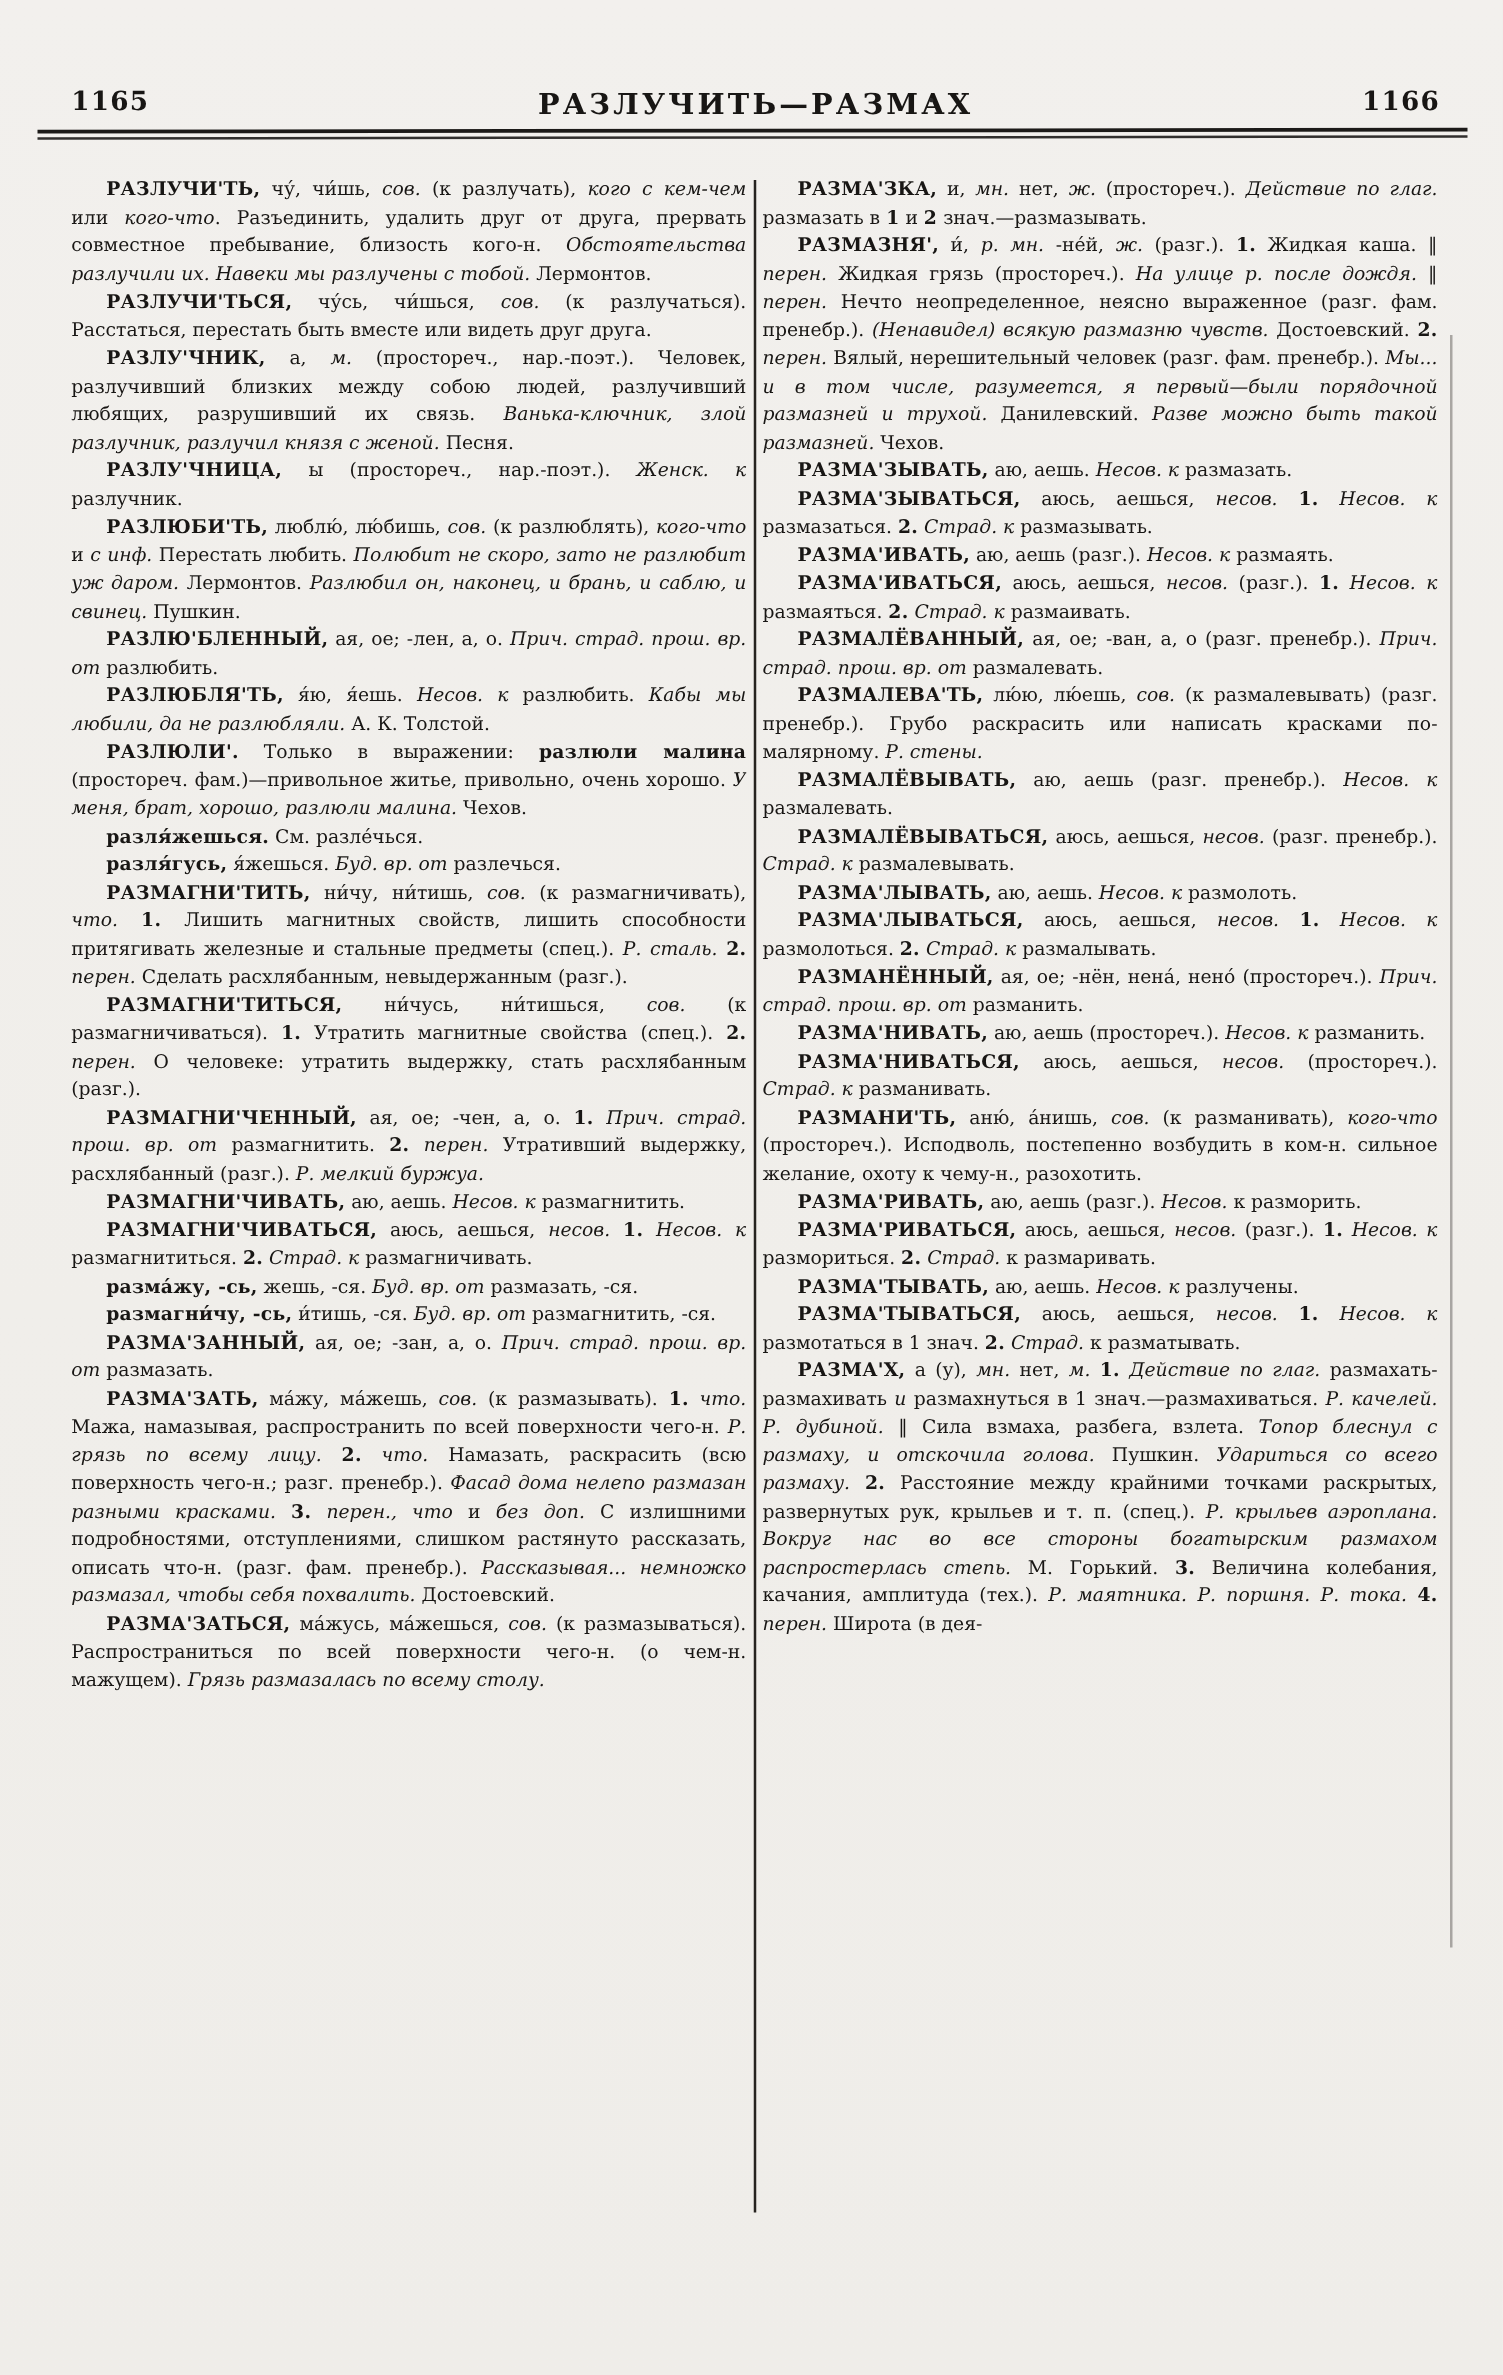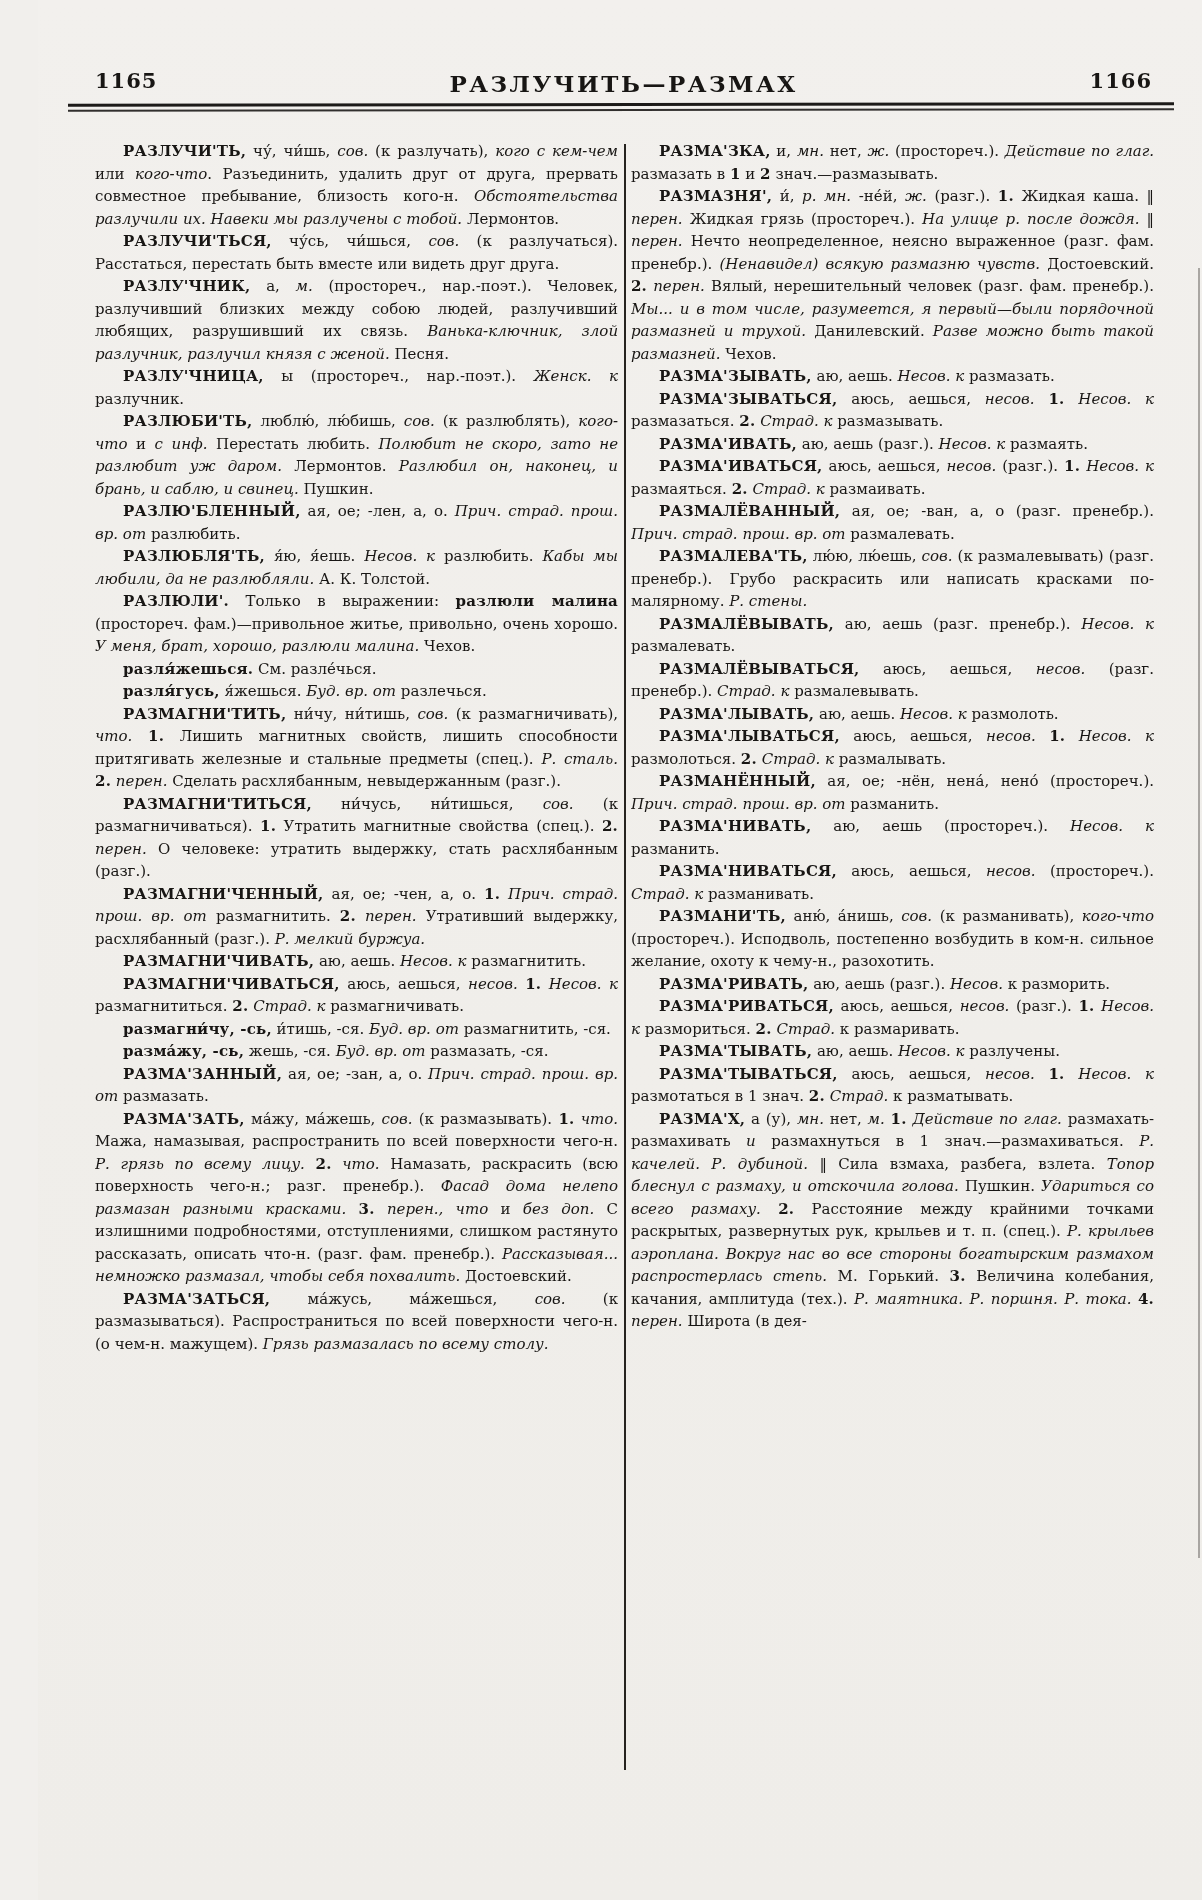--- a/index.html
+++ b/index.html
@@ -4,21 +4,21 @@
 <style>
   html,body{margin:0;padding:0;}
   body{
     width:1202px;height:1900px;
     background:#f1efec;
     font-family:"DejaVu Serif","Liberation Serif",serif;
     color:#181614;
     overflow:hidden;
     position:relative;
   }
-  .page{position:absolute;inset:0;background:linear-gradient(180deg,#f2f0ed 0%,#f0eeea 55%,#efede9 100%);margin-left:38px;}
+  .page{position:absolute;inset:0;background:linear-gradient(180deg,#f2f0ed 0%,#f0eeea 55%,#efede9 100%);}
   
   .hdr{position:absolute;top:68px;left:57px;right:50px;height:30px;}
   .pgnum{font-weight:bold;font-size:21px;letter-spacing:1px;}
   .pgnum.left{position:absolute;left:0;top:0;}
   .pgnum.right{position:absolute;right:0;top:0;}
   .running-head{
     position:absolute;left:0;right:0;text-align:center;top:2px;
     font-weight:bold;font-size:23px;letter-spacing:2.5px;
   }
   .speck{position:absolute;left:742px;top:70px;font-weight:bold;font-size:18px;color:#2a2a2a;}
@@ -68,22 +68,22 @@
         <p class="entry"><b>РАЗЛЮ'БЛЕННЫЙ,</b><span> ая, ое; -лен, а, о. </span><i>Прич. страд. прош. вр. от</i><span> разлюбить.</span></p>
         <p class="entry"><b>РАЗЛЮБЛЯ'ТЬ,</b><span> я́ю, я́ешь. </span><i>Несов. к</i><span> разлюбить. </span><i>Кабы мы любили, да не разлюбляли.</i><span> А. К. Толстой.</span></p>
         <p class="entry"><b>РАЗЛЮЛИ'.</b><span> Только в выражении: </span><b>разлюли малина</b><span> (простореч. фам.)—привольное житье, привольно, очень хорошо. </span><i>У меня, брат, хорошо, разлюли малина.</i><span> Чехов.</span></p>
         <p class="entry"><b>разля́жешься.</b><span> См. разле́чься.</span></p>
         <p class="entry"><b>разля́гусь,</b><span> я́жешься. </span><i>Буд. вр. от</i><span> разлечься.</span></p>
         <p class="entry"><b>РАЗМАГНИ'ТИТЬ,</b><span> ни́чу, ни́тишь, </span><i>сов.</i><span> (к размагничивать), </span><i>что.</i><span> </span><b>1.</b><span> Лишить магнитных свойств, лишить способности притягивать железные и стальные предметы (спец.). </span><i>Р. сталь.</i><span> </span><b>2.</b><span> </span><i>перен.</i><span> Сделать расхлябанным, невыдержанным (разг.).</span></p>
         <p class="entry"><b>РАЗМАГНИ'ТИТЬСЯ,</b><span> ни́чусь, ни́тишься, </span><i>сов.</i><span> (к размагничиваться). </span><b>1.</b><span> Утратить магнитные свойства (спец.). </span><b>2.</b><span> </span><i>перен.</i><span> О человеке: утратить выдержку, стать расхлябанным (разг.).</span></p>
         <p class="entry"><b>РАЗМАГНИ'ЧЕННЫЙ,</b><span> ая, ое; -чен, а, о. </span><b>1.</b><span> </span><i>Прич. страд. прош. вр. от</i><span> размагнитить. </span><b>2.</b><span> </span><i>перен.</i><span> Утративший выдержку, расхлябанный (разг.). </span><i>Р. мелкий буржуа.</i></p>
         <p class="entry"><b>РАЗМАГНИ'ЧИВАТЬ,</b><span> аю, аешь. </span><i>Несов. к</i><span> размагнитить.</span></p>
         <p class="entry"><b>РАЗМАГНИ'ЧИВАТЬСЯ,</b><span> аюсь, аешься, </span><i>несов.</i><span> </span><b>1.</b><span> </span><i>Несов. к</i><span> размагнититься. </span><b>2.</b><span> </span><i>Страд. к</i><span> размагничивать.</span></p>
+        <p class="entry"><b>разма́жу, -сь,</b><span> жешь, -ся. </span><i>Буд. вр. от</i><span> размазать, -ся.</span></p>
         <p class="entry"><b>размагни́чу, -сь,</b><span> и́тишь, -ся. </span><i>Буд. вр. от</i><span> размагнитить, -ся.</span></p>
-        <p class="entry"><b>разма́жу, -сь,</b><span> жешь, -ся. </span><i>Буд. вр. от</i><span> размазать, -ся.</span></p>
         <p class="entry"><b>РАЗМА'ЗАННЫЙ,</b><span> ая, ое; -зан, а, о. </span><i>Прич. страд. прош. вр. от</i><span> размазать.</span></p>
         <p class="entry"><b>РАЗМА'ЗАТЬ,</b><span> ма́жу, ма́жешь, </span><i>сов.</i><span> (к размазывать). </span><b>1.</b><span> </span><i>что.</i><span> Мажа, намазывая, распространить по всей поверхности чего-н. </span><i>Р. грязь по всему лицу.</i><span> </span><b>2.</b><span> </span><i>что.</i><span> Намазать, раскрасить (всю поверхность чего-н.; разг. пренебр.). </span><i>Фасад дома нелепо размазан разными красками.</i><span> </span><b>3.</b><span> </span><i>перен., что</i><span> и </span><i>без доп.</i><span> С излишними подробностями, отступлениями, слишком растянуто рассказать, описать что-н. (разг. фам. пренебр.). </span><i>Рассказывая... немножко размазал, чтобы себя похвалить.</i><span> Достоевский.</span></p>
         <p class="entry"><b>РАЗМА'ЗАТЬСЯ,</b><span> ма́жусь, ма́жешься, </span><i>сов.</i><span> (к размазываться). Распространиться по всей поверхности чего-н. (о чем-н. мажущем). </span><i>Грязь размазалась по всему столу.</i></p>
       </section>
     <div class="divider"></div>
     <section class="col" id="col-right">
         <p class="entry"><b>РАЗМА'ЗКА,</b><span> и, </span><i>мн.</i><span> нет, </span><i>ж.</i><span> (простореч.). </span><i>Действие по глаг.</i><span> размазать в </span><b>1</b><span> и </span><b>2</b><span> знач.—размазывать.</span></p>
         <p class="entry"><b>РАЗМАЗНЯ',</b><span> и́, </span><i>р. мн.</i><span> -не́й, </span><i>ж.</i><span> (разг.). </span><b>1.</b><span> Жидкая каша. ‖ </span><i>перен.</i><span> Жидкая грязь (простореч.). </span><i>На улице р. после дождя.</i><span> ‖ </span><i>перен.</i><span> Нечто неопределенное, неясно выраженное (разг. фам. пренебр.). </span><i>(Ненавидел) всякую размазню чувств.</i><span> Достоевский. </span><b>2.</b><span> </span><i>перен.</i><span> Вялый, нерешительный человек (разг. фам. пренебр.). </span><i>Мы... и в том числе, разумеется, я первый—были порядочной размазней и трухой.</i><span> Данилевский. </span><i>Разве можно быть такой размазней.</i><span> Чехов.</span></p>
         <p class="entry"><b>РАЗМА'ЗЫВАТЬ,</b><span> аю, аешь. </span><i>Несов. к</i><span> размазать.</span></p>
         <p class="entry"><b>РАЗМА'ЗЫВАТЬСЯ,</b><span> аюсь, аешься, </span><i>несов.</i><span> </span><b>1.</b><span> </span><i>Несов. к</i><span> размазаться. </span><b>2.</b><span> </span><i>Страд. к</i><span> размазывать.</span></p>

